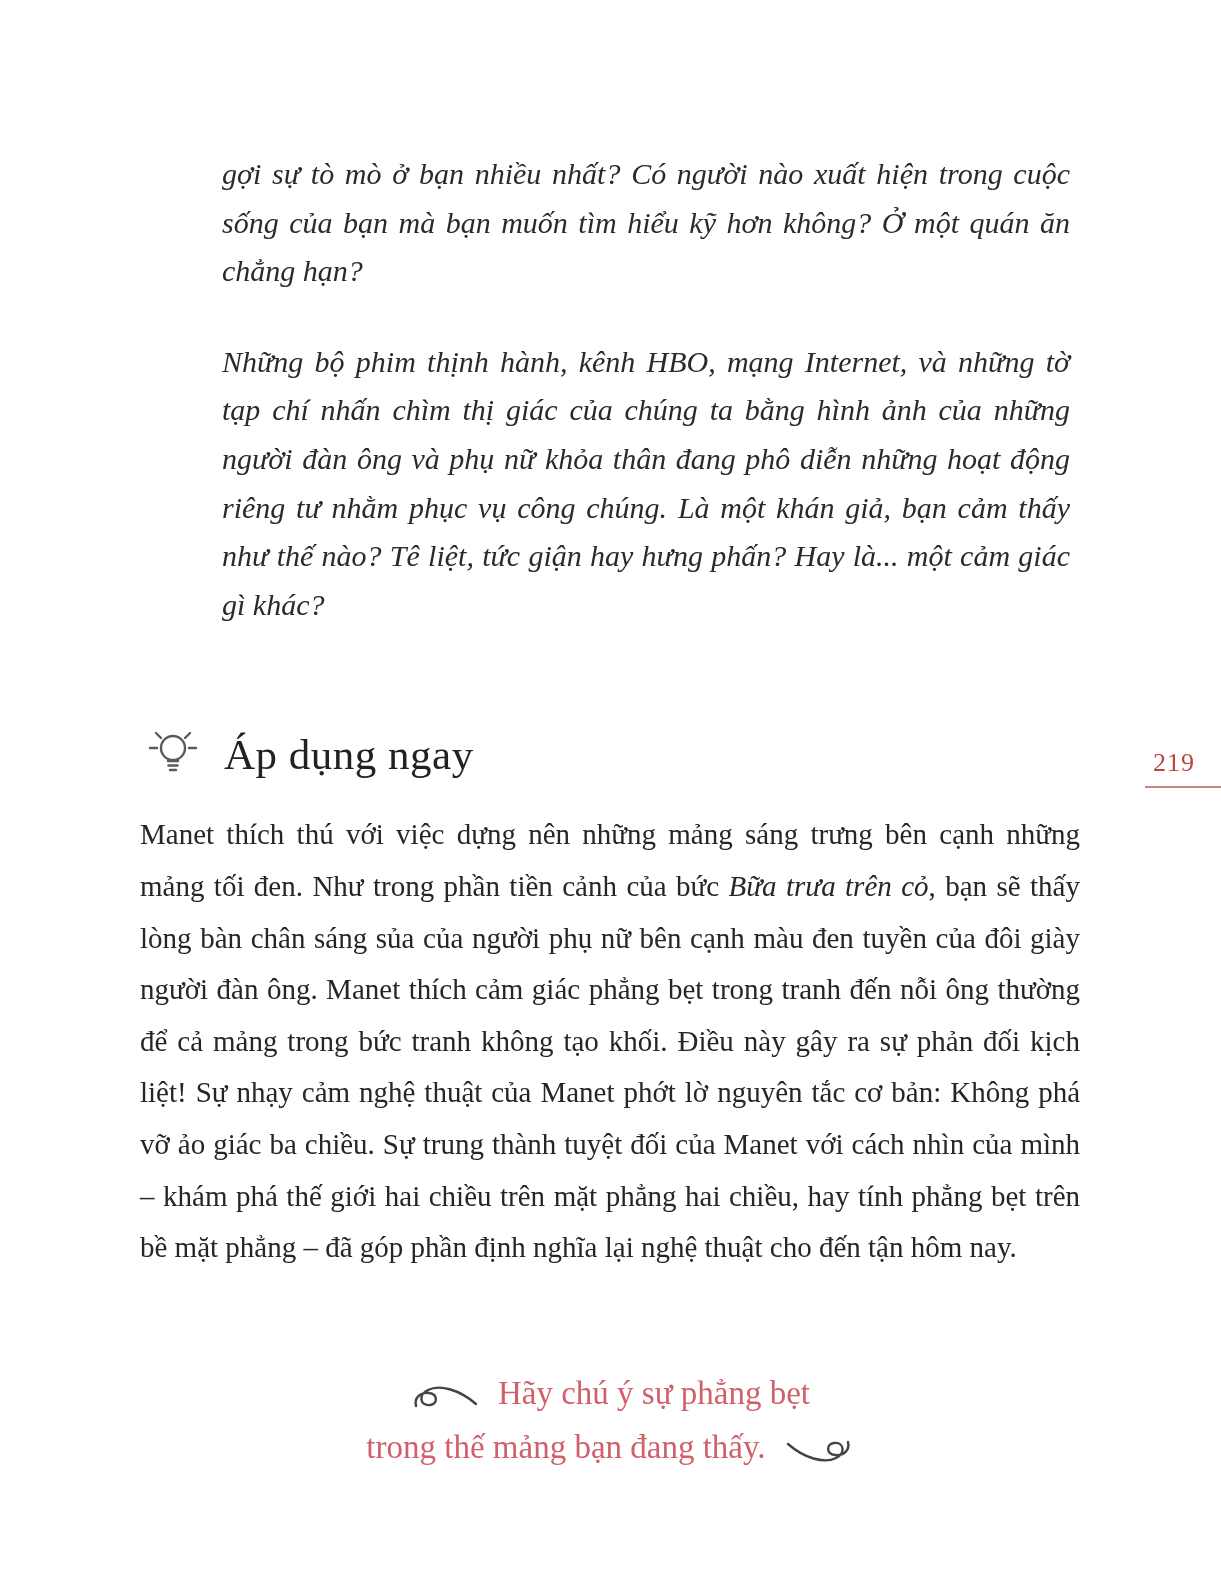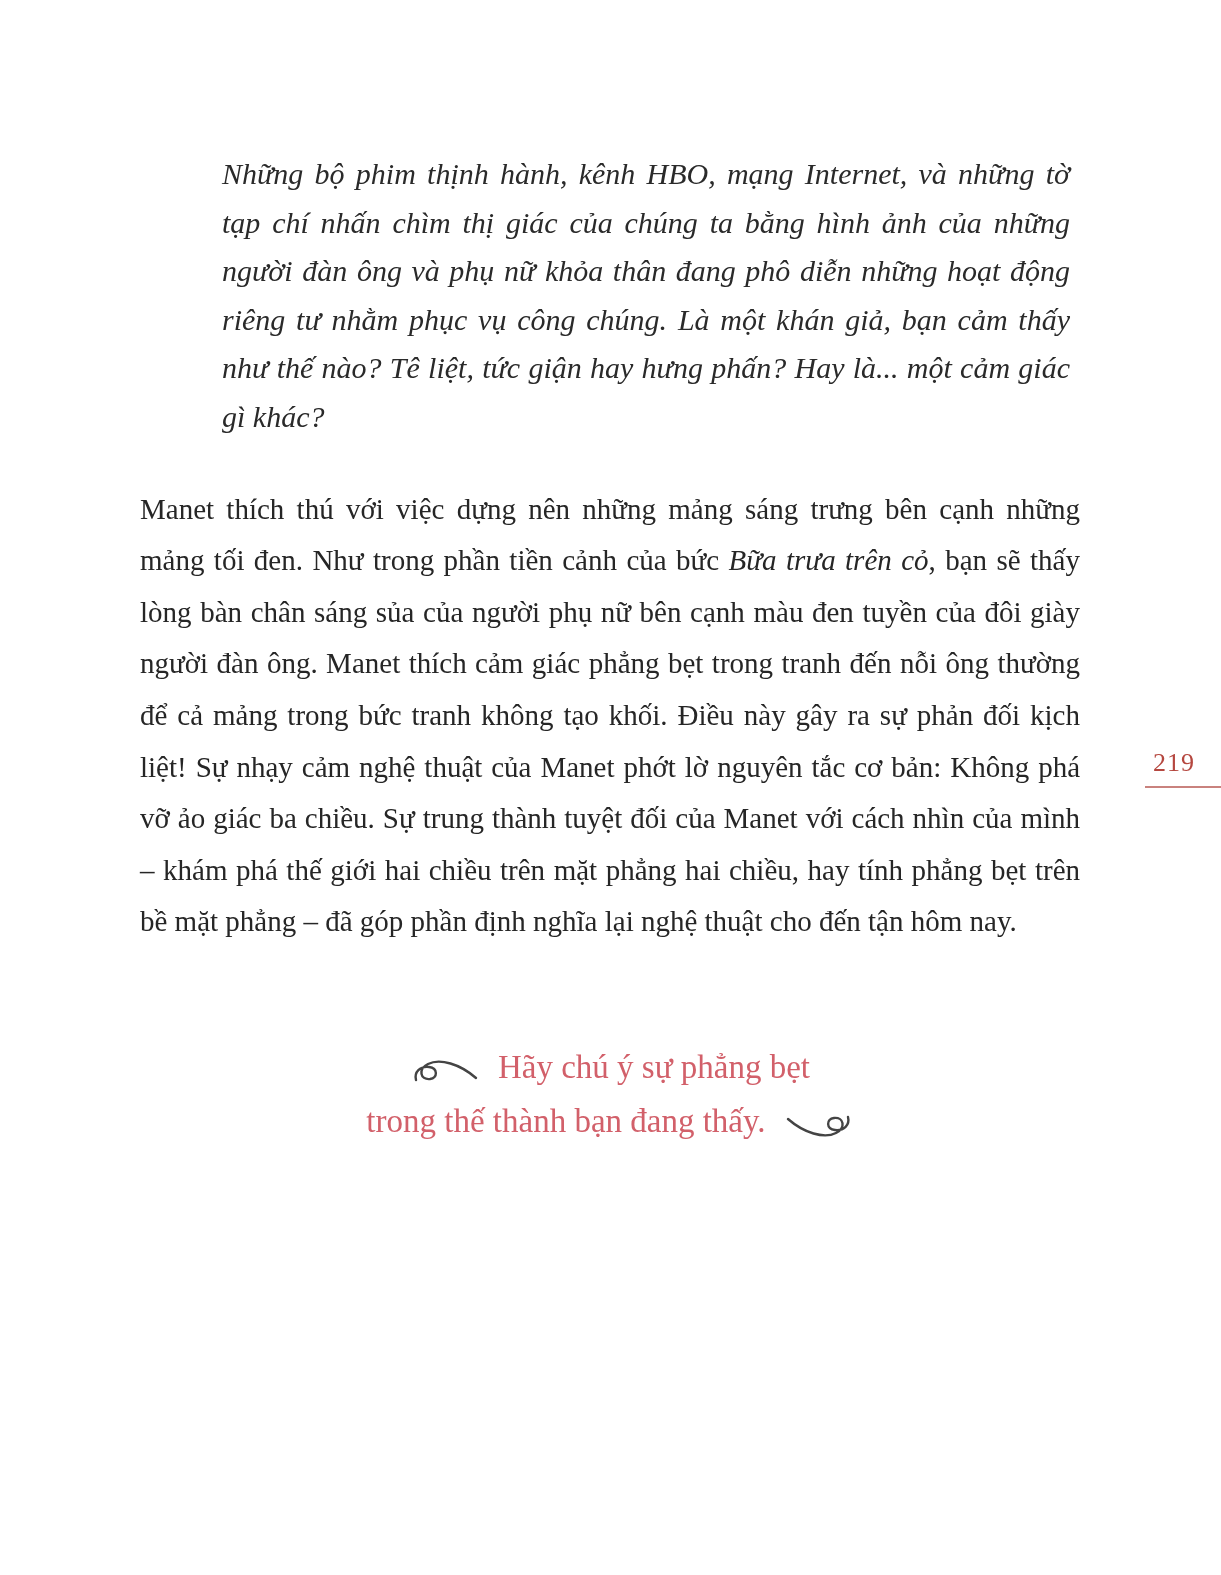--- a/index.html
+++ b/index.html
@@ -105,37 +105,55 @@
     width: 76px;
   }
 </style>
 </head>
 <body>
 
 <div class="page">
   <div class="content">
 
     <div class="intro-block">
+      <p>gợi sự tò mò ở bạn nhiều nhất? Có người nào xuất hiện trong cuộc sống của bạn mà bạn muốn tìm hiểu kỹ hơn không? Ở một quán ăn chẳng hạn?</p>
       <p>Những bộ phim thịnh hành, kênh HBO, mạng Internet, và những tờ tạp chí nhấn chìm thị giác của chúng ta bằng hình ảnh của những người đàn ông và phụ nữ khỏa thân đang phô diễn những hoạt động riêng tư nhằm phục vụ công chúng. Là một khán giả, bạn cảm thấy như thế nào? Tê liệt, tức giận hay hưng phấn? Hay là... một cảm giác gì khác?</p>
     </div>
 
+    <div class="section-header">
+      <span class="bulb">
+        <svg viewBox="0 0 58 58" width="58" height="58">
+          <g fill="none" stroke="#5a5a5a" stroke-width="2.4" stroke-linecap="round">
+            <circle cx="29" cy="23" r="12"></circle>
+            <path d="M24 36 h10"></path>
+            <path d="M24.5 40.5 h9"></path>
+            <path d="M26 45 h6"></path>
+            <path d="M6 23 h7"></path>
+            <path d="M45 23 h7"></path>
+            <path d="M12 8 l5 5"></path>
+            <path d="M46 8 l-5 5"></path>
+          </g>
+        </svg>
+      </span>
+      <h2 class="section-title">Áp dụng ngay</h2>
+    </div>
 
     <p class="body-par"><span>Manet thích thú với việc dựng nên những mảng sáng trưng bên cạnh những mảng tối đen. Như trong phần tiền cảnh của bức </span><em>Bữa trưa trên cỏ</em><span>, bạn sẽ thấy lòng bàn chân sáng sủa của người phụ nữ bên cạnh màu đen tuyền của đôi giày người đàn ông. Manet thích cảm giác phẳng bẹt trong tranh đến nỗi ông thường để cả mảng trong bức tranh không tạo khối. Điều này gây ra sự phản đối kịch liệt! Sự nhạy cảm nghệ thuật của Manet phớt lờ nguyên tắc cơ bản: Không phá vỡ ảo giác ba chiều. Sự trung thành tuyệt đối của Manet với cách nhìn của mình – khám phá thế giới hai chiều trên mặt phẳng hai chiều, hay tính phẳng bẹt trên bề mặt phẳng – đã góp phần định nghĩa lại nghệ thuật cho đến tận hôm nay.</span></p>
 
     <div class="quote">
       <div class="q-line">
         <span class="swirl">
           <svg viewBox="0 0 72 34" width="72" height="34">
             <path d="M66 24 C50 10, 30 4, 18 10 C8 15, 10 26, 20 25 C28 24, 28 14, 19 13 C10 12, 4 18, 6 26" fill="none" stroke="#444444" stroke-width="2.4" stroke-linecap="round"></path>
           </svg>
         </span>
         <span>Hãy chú ý sự phẳng bẹt</span>
       </div>
       <div class="q-line">
-        <span>trong thế thành bạn đang thấy.</span>
+        <span>trong thế mảng bạn đang thấy.</span>
         <span class="swirl">
           <svg viewBox="0 0 72 34" width="72" height="34">
             <path d="M6 10 C22 24, 42 30, 54 24 C64 19, 62 8, 52 9 C44 10, 44 20, 53 21 C62 22, 68 16, 66 8" fill="none" stroke="#444444" stroke-width="2.4" stroke-linecap="round"></path>
           </svg>
         </span>
       </div>
     </div>
 
   </div>
 

